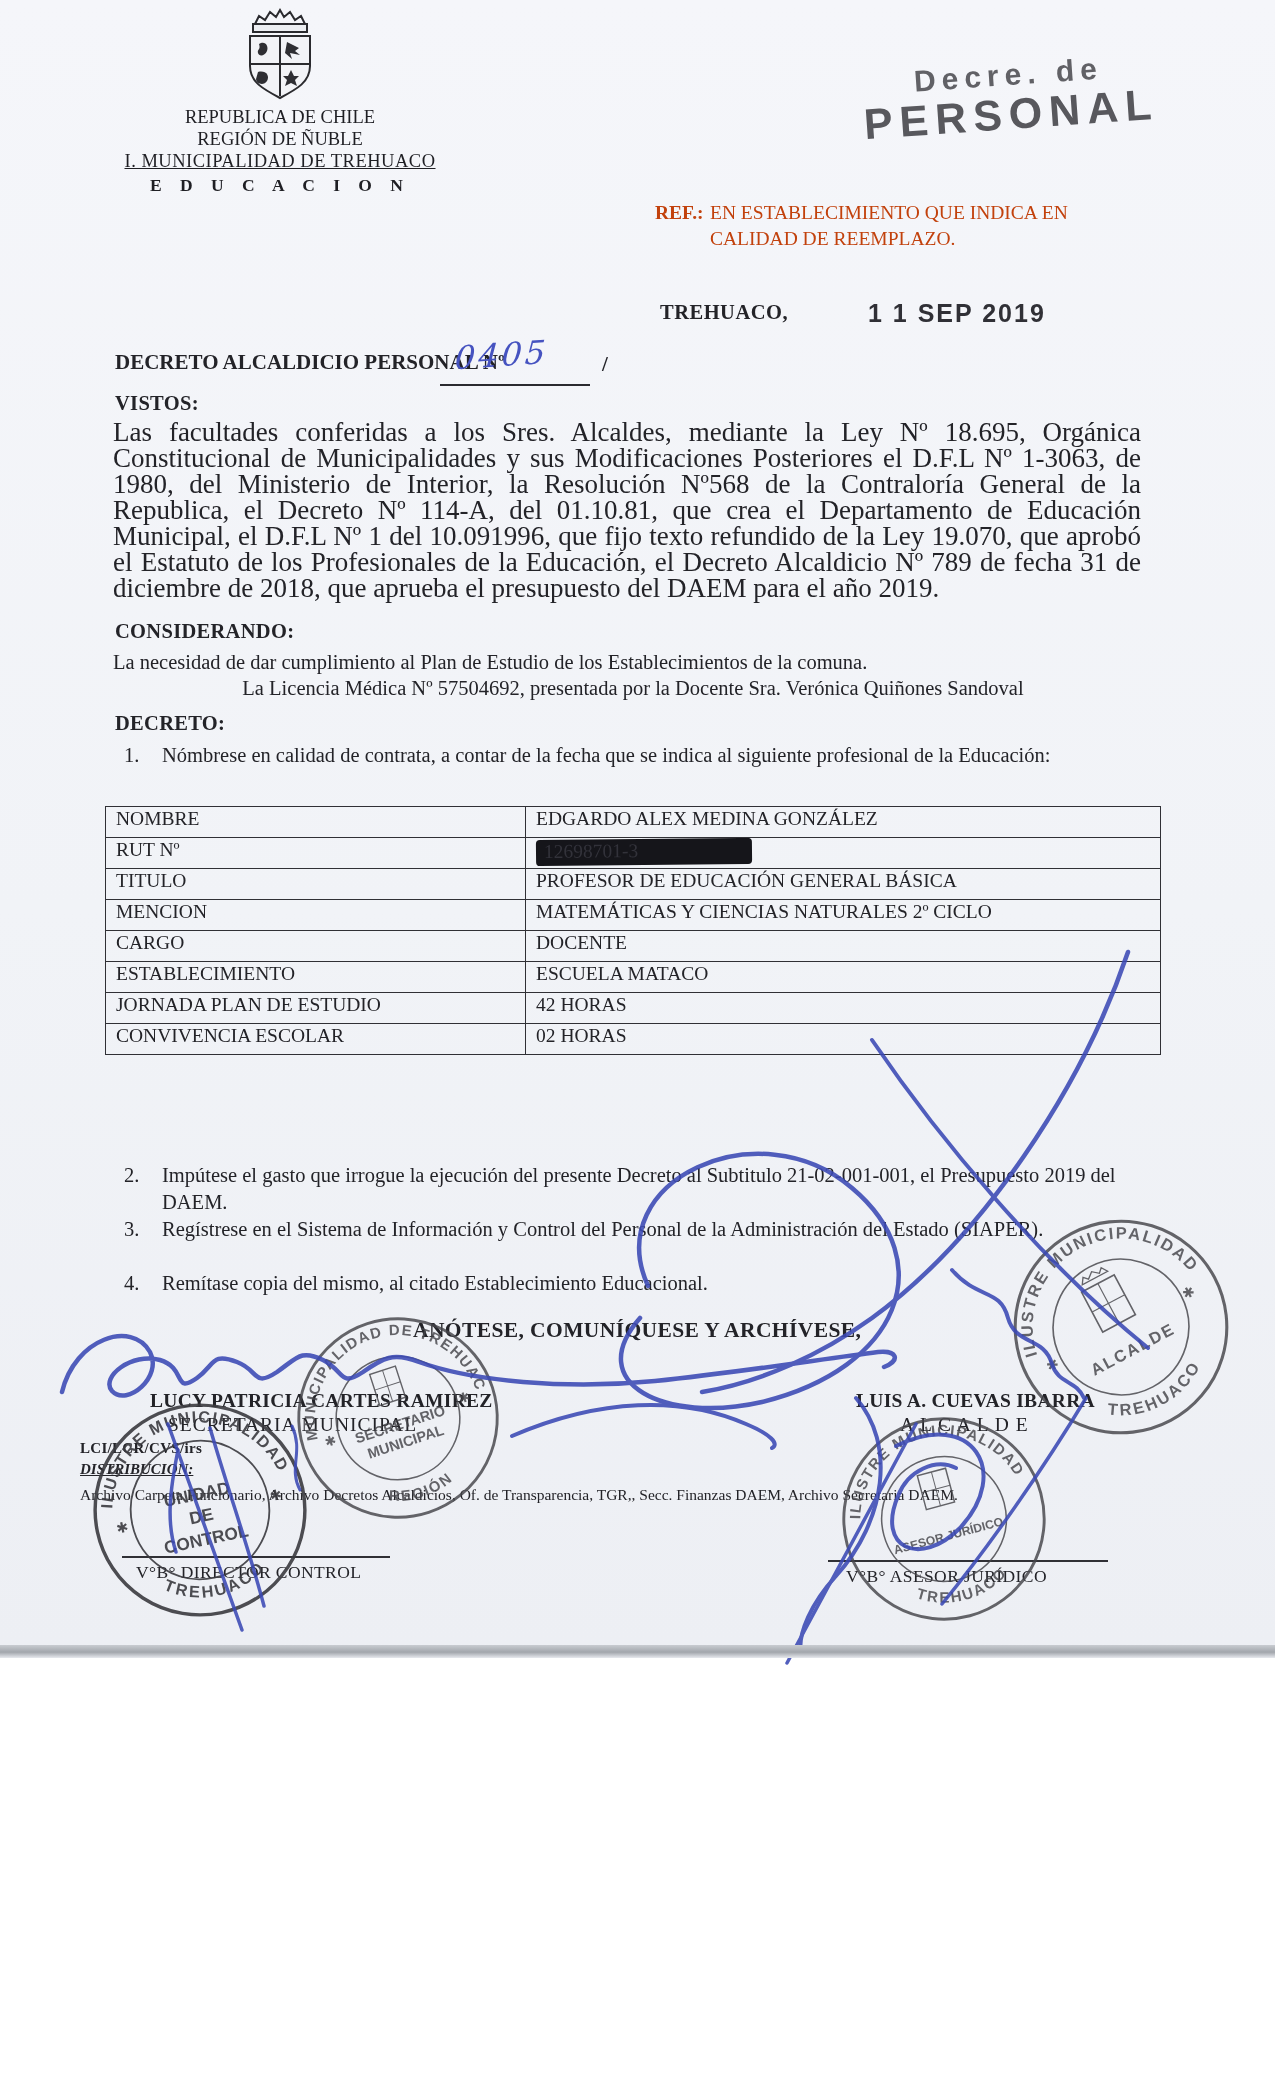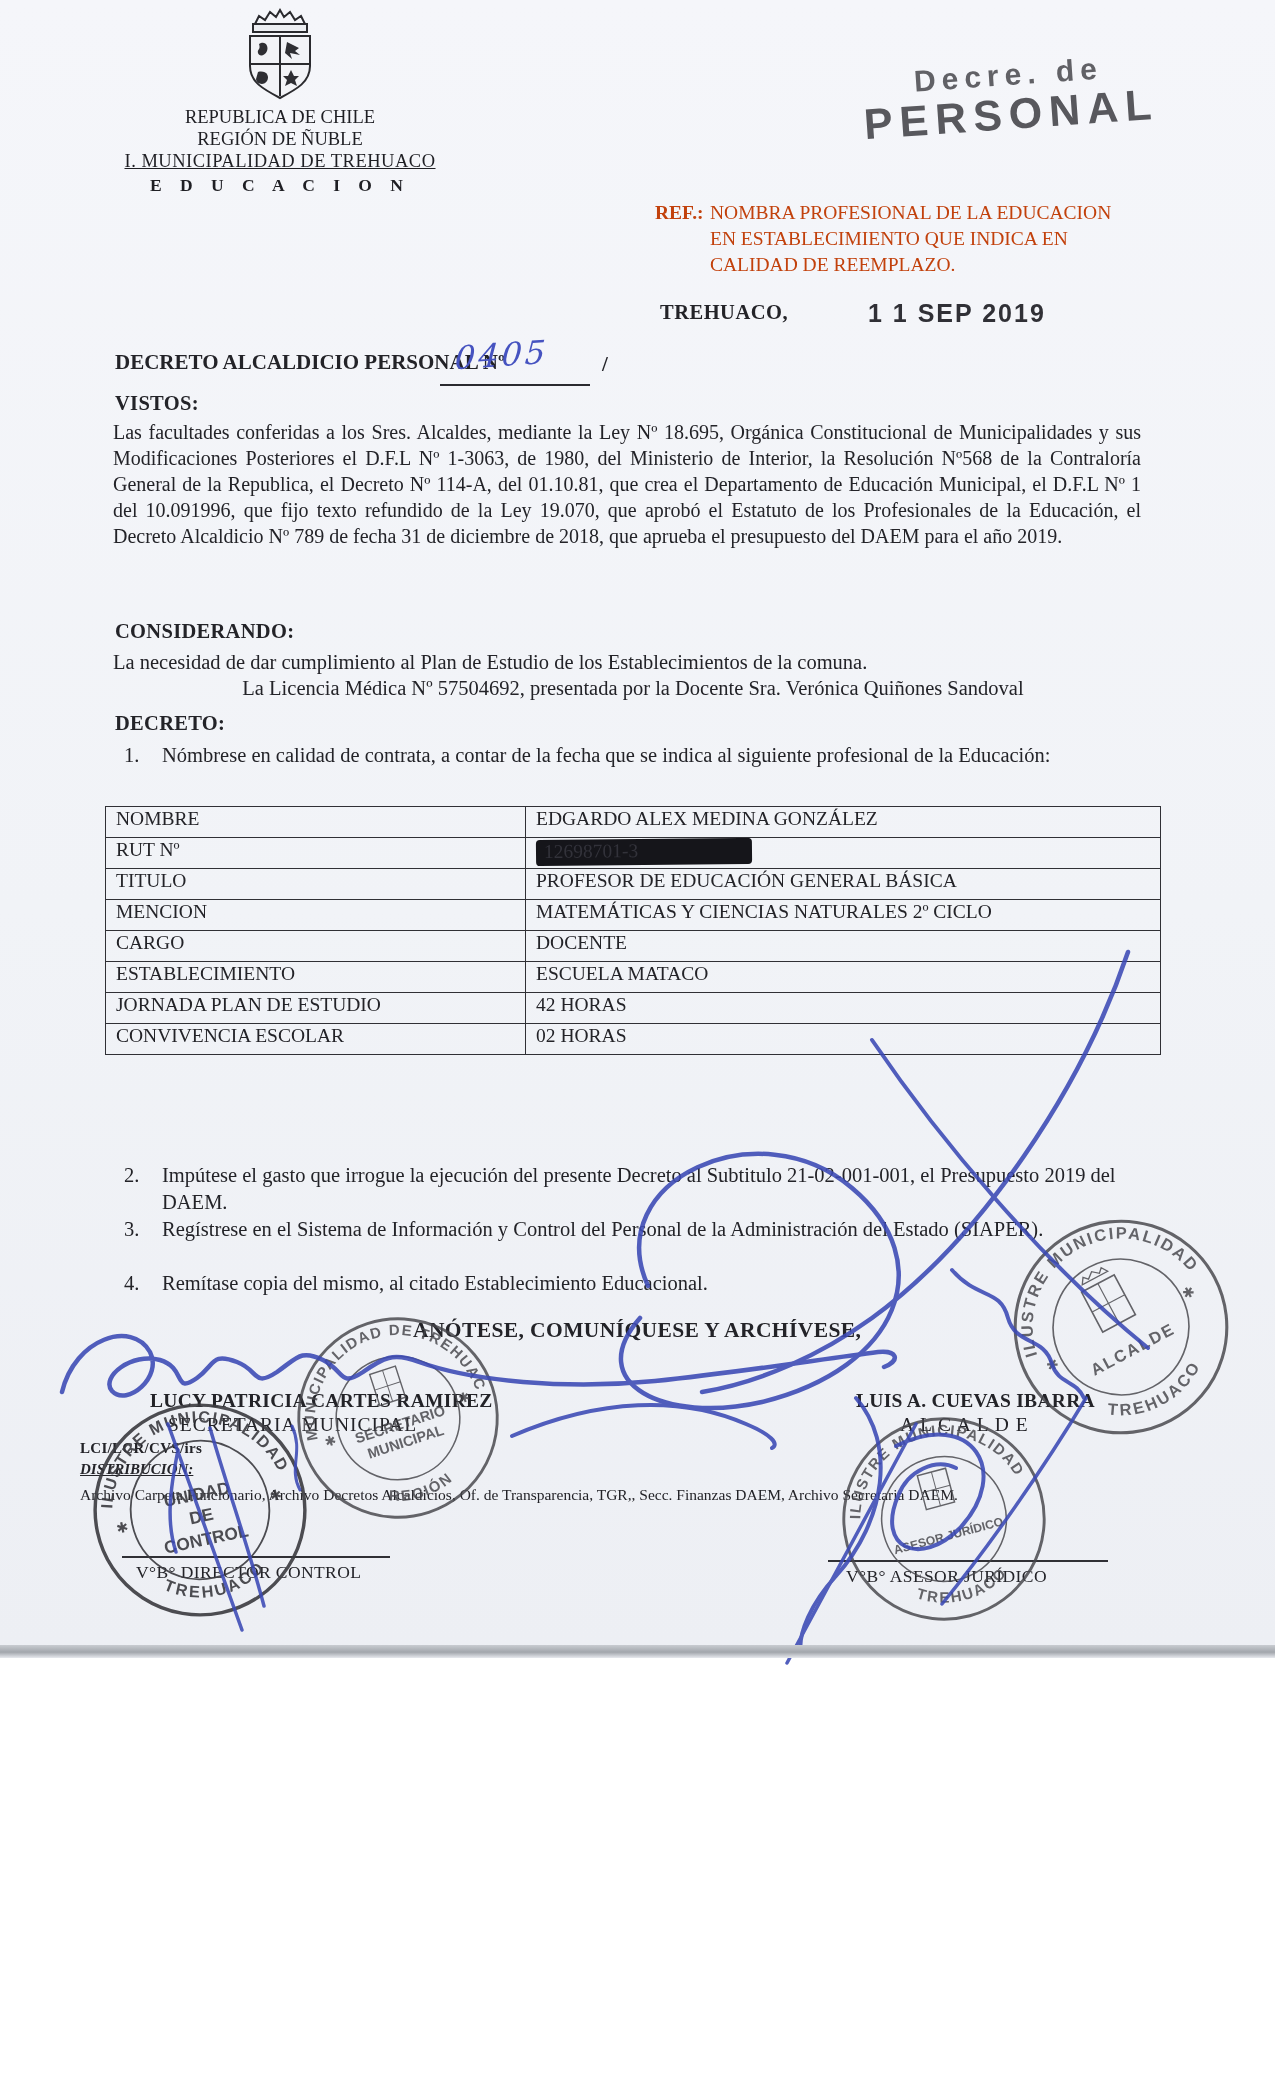--- a/index.html
+++ b/index.html
@@ -31,21 +31,21 @@
   .date-stamp{left:868px;top:299px;font-family:"Liberation Sans",sans-serif;font-weight:bold;
         font-size:25px;letter-spacing:2px;color:#303036;}
 
   .decree-line{left:115px;top:350px;font-weight:bold;font-size:21px;}
   .number-line{left:440px;top:346px;width:150px;height:38px;border-bottom:2.5px solid #2a2a2f;}
   .hand-number{left:455px;top:336px;font-family:"DejaVu Serif",serif;font-style:italic;
         font-size:32px;color:#4653c0;transform:rotate(-4deg) skewX(-8deg);letter-spacing:3px;}
   .slash{left:602px;top:352px;font-weight:bold;font-size:21px;}
 
   .h-bold{font-weight:bold;font-size:20.5px;letter-spacing:.3px;}
-  .body-par{font-size:20px;line-height:26px;text-align:justify;}
+  .body-par{font-size:27px;line-height:26px;text-align:justify;}
   .line20{font-size:20.5px;line-height:26px;}
 
   .list-item{font-size:20.5px;line-height:27px;}
   .list-item .num{position:absolute;left:0;top:0;}
   .list-item .txt{display:block;padding-left:38px;}
 
   
   table.appt{position:absolute;left:105px;top:806px;width:1056px;border-collapse:collapse;
         font-size:19.5px;color:#232328;table-layout:fixed;}
   table.appt td{border:1.8px solid #303035;padding:1px 28px 2px 10px;height:27px;vertical-align:top;
@@ -101,21 +101,20 @@
   </div>
 
   <div class="abs stamp-personal">
     <div class="l1">Decre. de</div>
     <div class="l2">PERSONAL</div>
   </div>
 
   <div class="abs ref">
     <span class="lbl abs">REF.:</span>
     <div class="cont">
-      <div>NOMBRA PROFESIONAL DE LA EDUCACION</div>
       <div>EN ESTABLECIMIENTO QUE INDICA EN</div>
       <div>CALIDAD DE REEMPLAZO.</div>
     </div>
   </div>
 
   <div class="abs place">TREHUACO,</div>
   <div class="abs date-stamp">1 1 SEP 2019</div>
 
   <div class="abs decree-line">DECRETO ALCALDICIO  PERSONAL Nº</div>
   <div class="abs number-line"></div>

